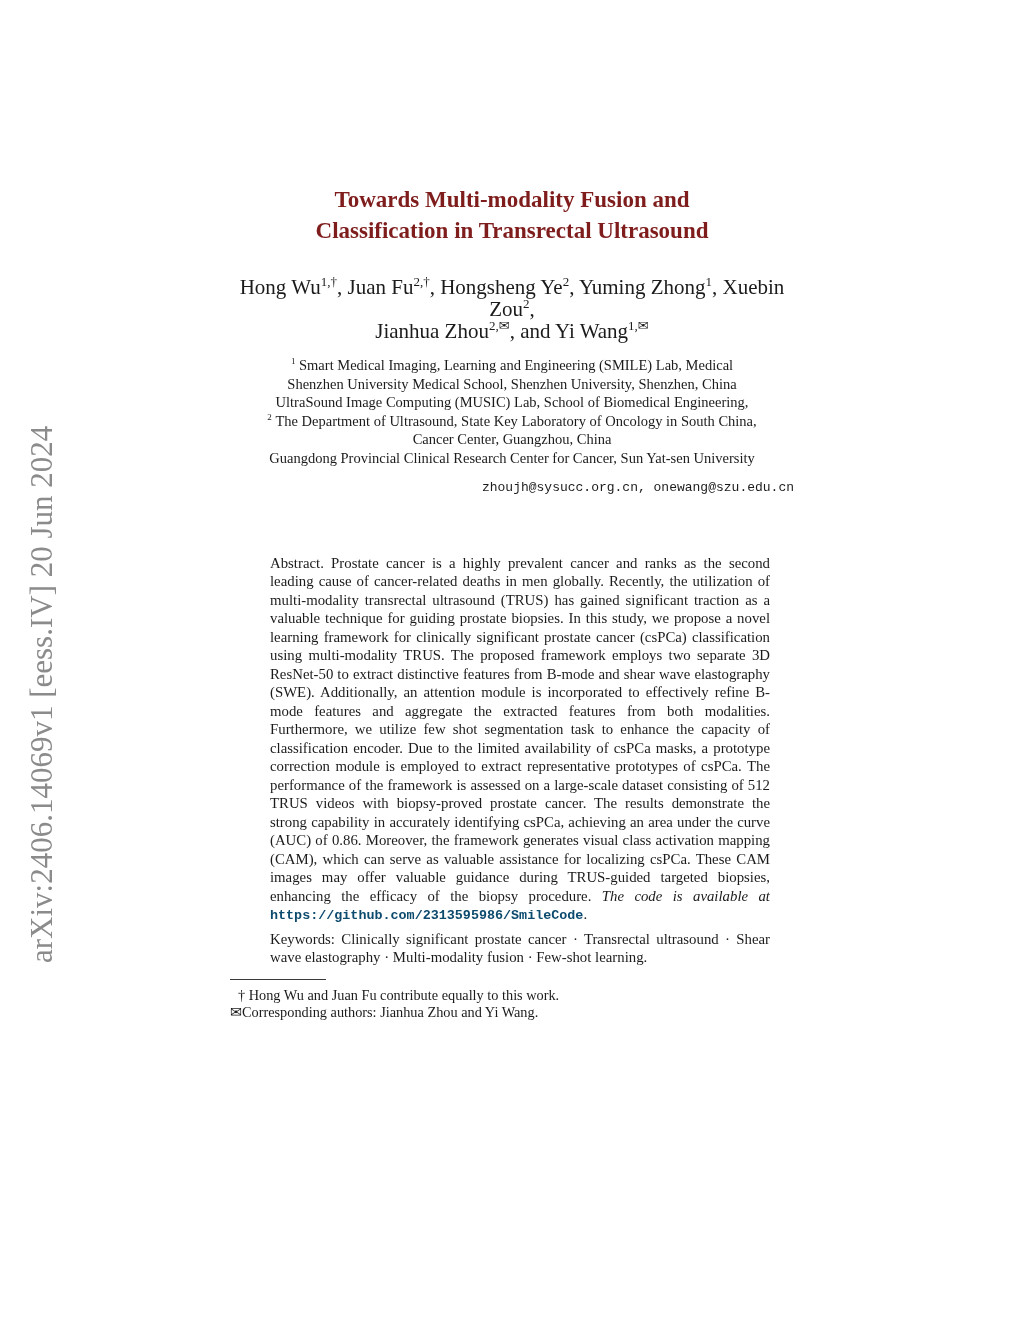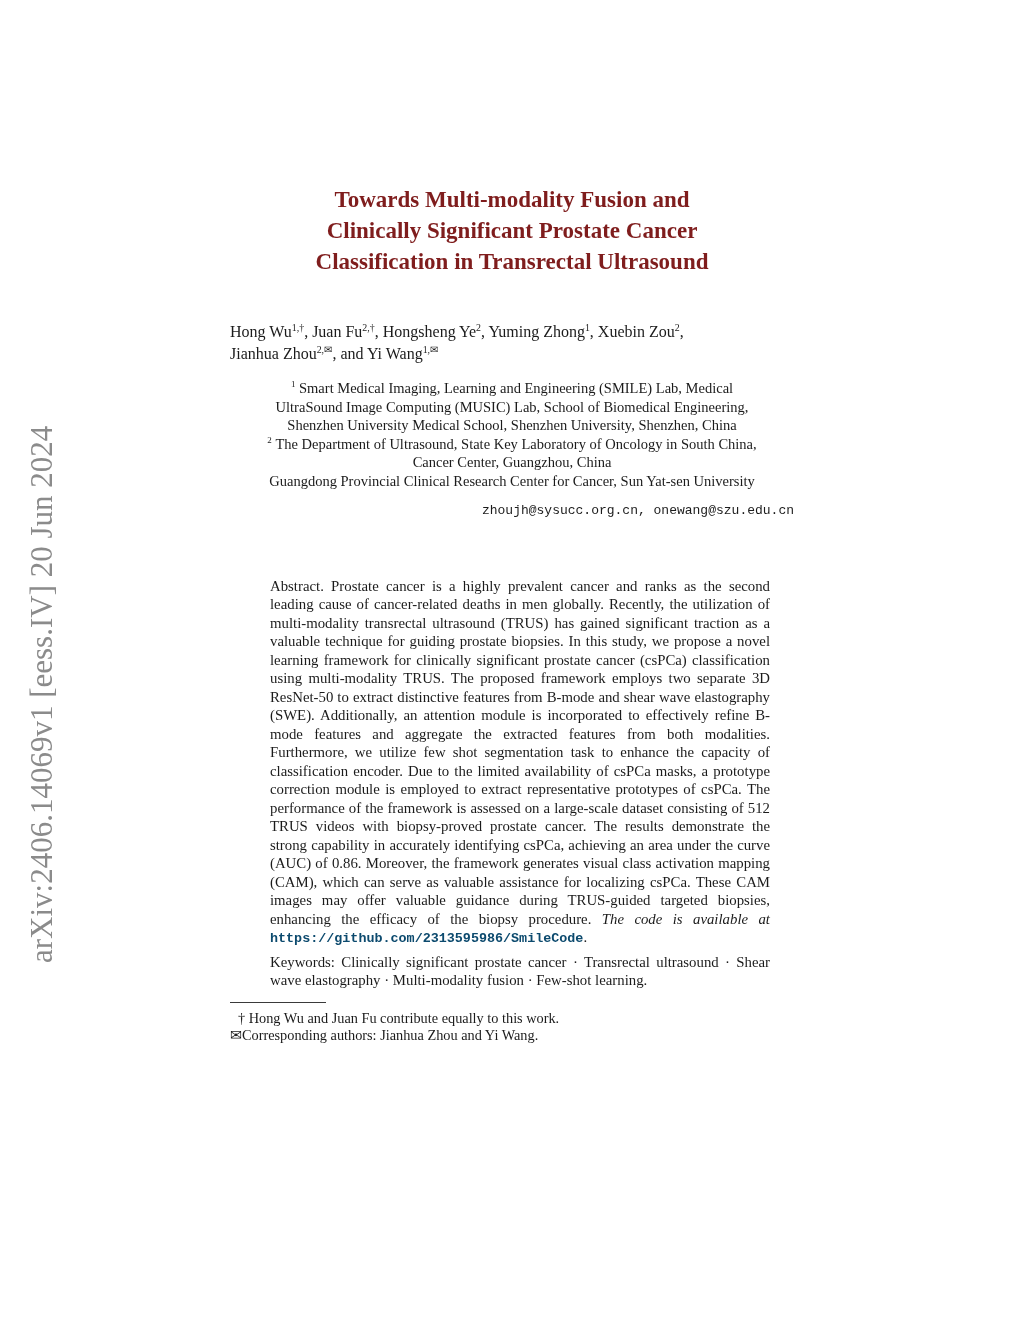--- a/index.html
+++ b/index.html
@@ -34,22 +34,23 @@
 
   .title {
     text-align: center;
     font-weight: bold;
     font-size: 23px;
     line-height: 31px;
     color: #7f1d1d;
   }
 
   .authors {
-    margin-top: 44px;
-    font-size: 16px;
+    margin-top: 30px;
+    text-align: center;
+    font-size: 21px;
     line-height: 22px;
   }
   sup { font-size: 62%; vertical-align: super; line-height: 0; }
 
   .affiliations {
     margin-top: 14px;
     text-align: center;
     font-size: 14.5px;
     line-height: 18.5px;
   }
@@ -90,34 +91,33 @@
 <body>
 
 <div class="page">
 
   <div class="arxiv-watermark">arXiv:2406.14069v1  [eess.IV]  20 Jun 2024</div>
 
   <div class="content">
 
     <div class="title">
       <div>Towards Multi-modality Fusion and</div>
-      <div>Clinically Significant Prostate Cancer</div>
       <div>Classification in Transrectal Ultrasound</div>
     </div>
 
     <div class="authors">
       <div><span>Hong Wu</span><sup>1,†</sup><span>, Juan Fu</span><sup>2,†</sup><span>, Hongsheng Ye</span><sup>2</sup><span>, Yuming Zhong</span><sup>1</sup><span>, Xuebin Zou</span><sup>2</sup><span>,</span></div>
       <div><span>Jianhua Zhou</span><sup>2,✉</sup><span>, and Yi Wang</span><sup>1,✉</sup></div>
     </div>
 
     <div class="affiliations">
       <div>
         <div><sup>1</sup>&nbsp;<span>Smart Medical Imaging, Learning and Engineering (SMILE) Lab, Medical</span></div>
+        <div>Shenzhen University Medical School, Shenzhen University, Shenzhen, China</div>
         <div>UltraSound Image Computing (MUSIC) Lab, School of Biomedical Engineering,</div>
-        <div>Shenzhen University Medical School, Shenzhen University, Shenzhen, China</div>
       </div>
       <div>
         <div><sup>2</sup>&nbsp;<span>The Department of Ultrasound, State Key Laboratory of Oncology in South China,</span></div>
         <div>Cancer Center, Guangzhou, China</div>
         <div>Guangdong Provincial Clinical Research Center for Cancer, Sun Yat-sen University</div>
       </div>
       <div class="email-line"><span>zhoujh@sysucc.org.cn</span><span>, </span><span>onewang@szu.edu.cn</span></div>
     </div>
 
     <div class="abstract">

